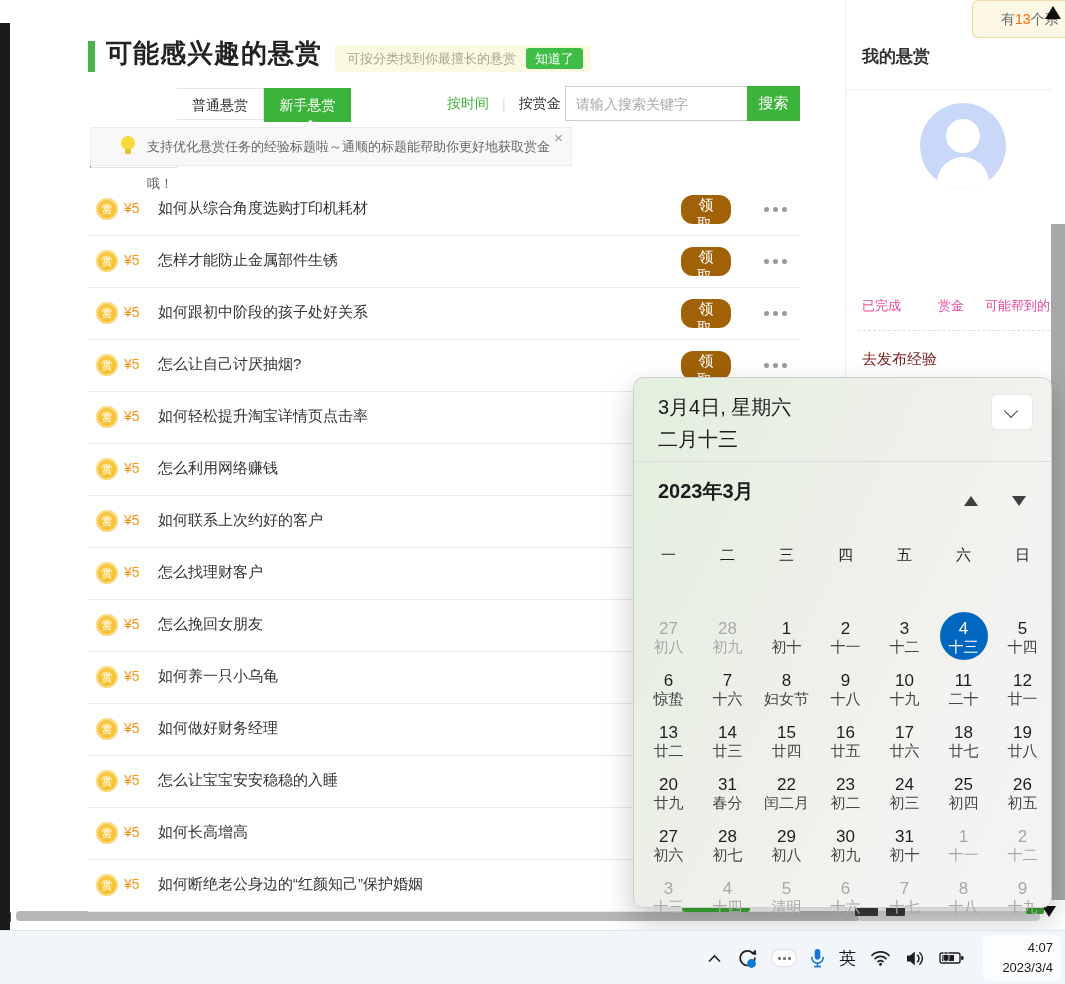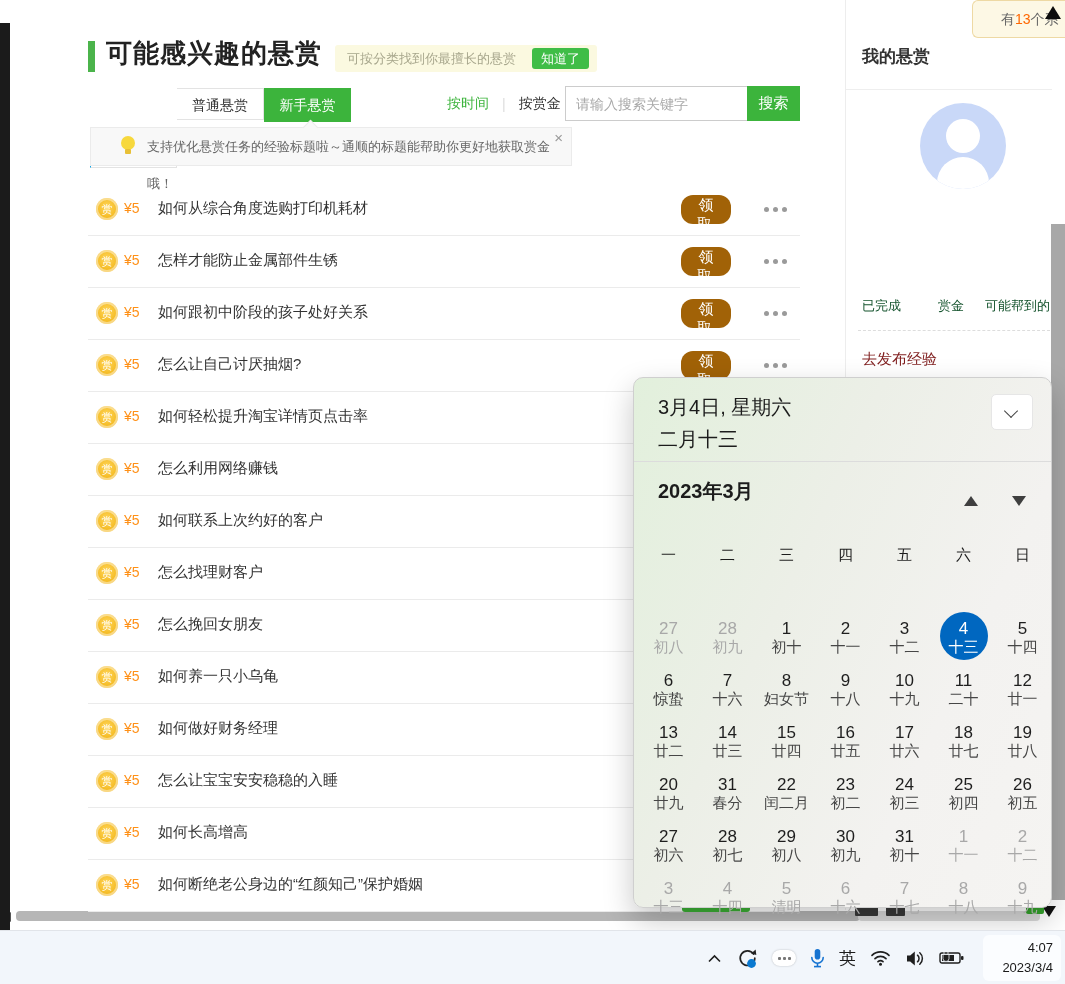--- a/index.html
+++ b/index.html
@@ -12,21 +12,21 @@
   .abs{position:absolute;}
 
   
   .left-strip{left:0;top:0;width:10px;height:930px;background:#1b1b1b;z-index:3;}
   .left-notch{left:0;top:0;width:13px;height:23px;background:#fff;z-index:4;}
 
   
   .title-bar{left:88px;top:41px;width:7px;height:31px;background:#4bb44b;z-index:2;}
   .page-title{left:106px;top:36px;font-size:26px;font-weight:bold;color:#222;letter-spacing:1px;z-index:2;}
   .title-tip{left:335px;top:45px;height:27px;line-height:27px;background:#fbf9e0;border-radius:3px;
-    padding:0 8px 0 12px;font-size:13px;color:#a7a68c;z-index:2;display:flex;align-items:center;gap:16px;}
+    padding:0 8px 0 12px;font-size:13px;color:#a7a68c;z-index:2;display:flex;align-items:center;gap:10px;}
   .tip-btn{display:inline-block;background:#3fbd47;color:#fff;font-size:13px;border-radius:3px;
     padding:2px 9px;line-height:17px;cursor:pointer;}
 
   
   .tab-group{left:90px;top:88px;height:34px;display:flex;z-index:2;}
   .tab{width:87px;height:32px;line-height:32px;text-align:center;font-size:14px;color:#333;
     background:#fff;border:1px solid #e3e3e3;border-left:none;box-sizing:border-box;cursor:pointer;}
   .tab:first-child{border-left:1px solid #0ea5e9;margin-top:48px;}
   .tab.active{background:#3cb43c;color:#fff;border:none;height:34px;line-height:34px;}
   .sort-bar{left:447px;top:95px;font-size:14px;z-index:2;display:flex;align-items:center;}
@@ -63,21 +63,21 @@
   .more-dots{position:absolute;left:676px;top:23px;display:flex;gap:4px;cursor:pointer;}
   .more-dots i{width:5px;height:5px;border-radius:50%;background:#9a9a9a;}
 
   
   .side-divider{left:845px;top:0;width:1px;height:910px;background:#ededed;z-index:1;}
   .side-title{left:862px;top:45px;font-size:17px;font-weight:bold;color:#333;z-index:2;}
   .side-hr{left:846px;top:89px;width:206px;height:1px;background:#eee;z-index:2;}
   .avatar{left:920px;top:103px;width:86px;height:86px;border-radius:50%;background:#c9d8f8;overflow:hidden;z-index:2;}
   .avatar .head{position:absolute;left:26px;top:16px;width:34px;height:34px;border-radius:50%;background:#fff;}
   .avatar .bodyp{position:absolute;left:17px;top:54px;width:52px;height:52px;border-radius:50%;background:#fff;}
-  .side-stats{left:862px;top:297px;width:189px;overflow:hidden;white-space:nowrap;font-size:13px;color:#14532d;z-index:2;}
+  .side-stats{left:862px;top:297px;width:189px;overflow:hidden;white-space:nowrap;font-size:13px;color:#ec4899;z-index:2;}
   .side-stats span:nth-child(2){margin-left:37px;}
   .side-stats span:nth-child(3){margin-left:21px;}
   .side-dash{left:858px;top:330px;width:192px;border-top:1px dashed #ddd;z-index:2;}
   .publish-link{left:862px;top:350px;font-size:15px;color:#7f1d1d;cursor:pointer;z-index:2;}
 
   
   .notif{left:972px;top:0;width:93px;height:38px;background:#fdf8e5;border:1px solid #eed9a4;border-right:none;
     border-radius:6px 0 0 6px;box-sizing:border-box;z-index:6;font-size:14px;line-height:36px;padding-left:28px;color:#666;}
   .notif b{color:#f60;font-weight:normal;}
   .scroll-up-arrow{left:1045px;top:6px;width:0;height:0;border-left:8px solid transparent;

